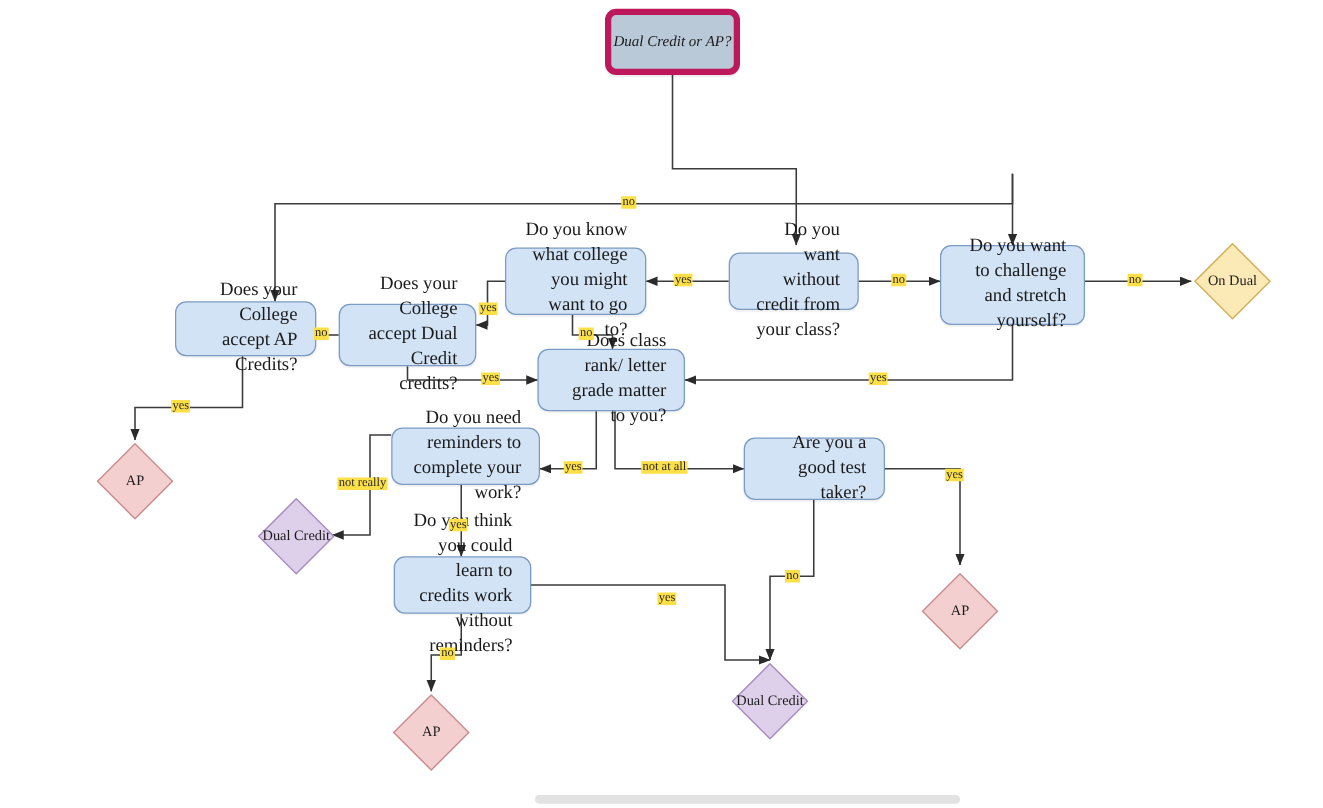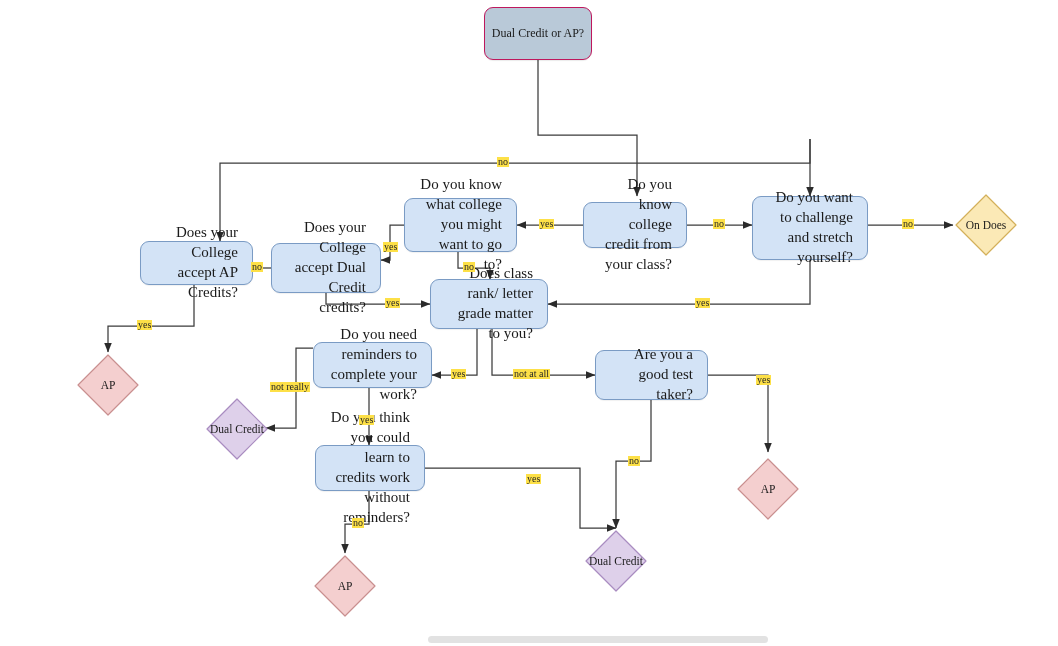--- a/index.html
+++ b/index.html
@@ -34,25 +34,26 @@
     border: 1px solid #7a9bc4;
     background: #d3e3f6;
     font-size: 15px;
     line-height: 1.33;
     padding: 3px 14px;
     box-shadow: 0 1px 1px rgba(0,0,0,0.06);
     text-align: right;
   }
   .start {
     border-radius: 9px;
-    border: 1px solid #be185d;
+    border: 5px solid #be185d;
     background: #b9c9d8;
     font-size: 12px;
     line-height: 1.3;
     box-shadow: 0 1px 1px rgba(0,0,0,0.08);
+    font-style: italic;
   }
   .diamond-wrap {
     position: absolute;
   }
   .diamond {
     position: absolute;
     left: 0; top: 0;
     width: 100%;
     height: 100%;
   }
@@ -147,32 +148,32 @@
 
       <path d="M708,375 L768,375 L768,452" marker-end="url(#arrow)"></path>
     </g>
   </svg>
 
   <div class="node start" style="left:484px;top:7px;width:108px;height:53px;">
     <span>Dual Credit or AP?</span>
   </div>
 
   <div class="node proc" style="left:583px;top:202px;width:104px;height:46px;">
-    <span>Do you know college credit from your class?</span>
+    <span>Do you want without credit from your class?</span>
   </div>
 
   <div class="node proc" style="left:752px;top:196px;width:116px;height:64px;">
     <span>Do you want to challenge and stretch yourself?</span>
   </div>
 
   <div class="diamond-wrap" style="left:953px;top:192px;width:66px;height:66px;">
     <svg class="diamond" viewBox="0 0 66 66">
       <path d="M33,3 L63,33 L33,63 L3,33 Z" fill="#fbe9b6" stroke="#d3b05a" stroke-width="1.2" stroke-linejoin="round"></path>
     </svg>
-    <div class="diamond-label">On Does</div>
+    <div class="diamond-label">On Dual</div>
   </div>
 
   <div class="node proc" style="left:404px;top:198px;width:113px;height:54px;">
     <span>Do you know what college you might want to go to?</span>
   </div>
 
   <div class="node proc" style="left:140px;top:241px;width:113px;height:44px;">
     <span>Does your College accept AP Credits?</span>
   </div>
 

